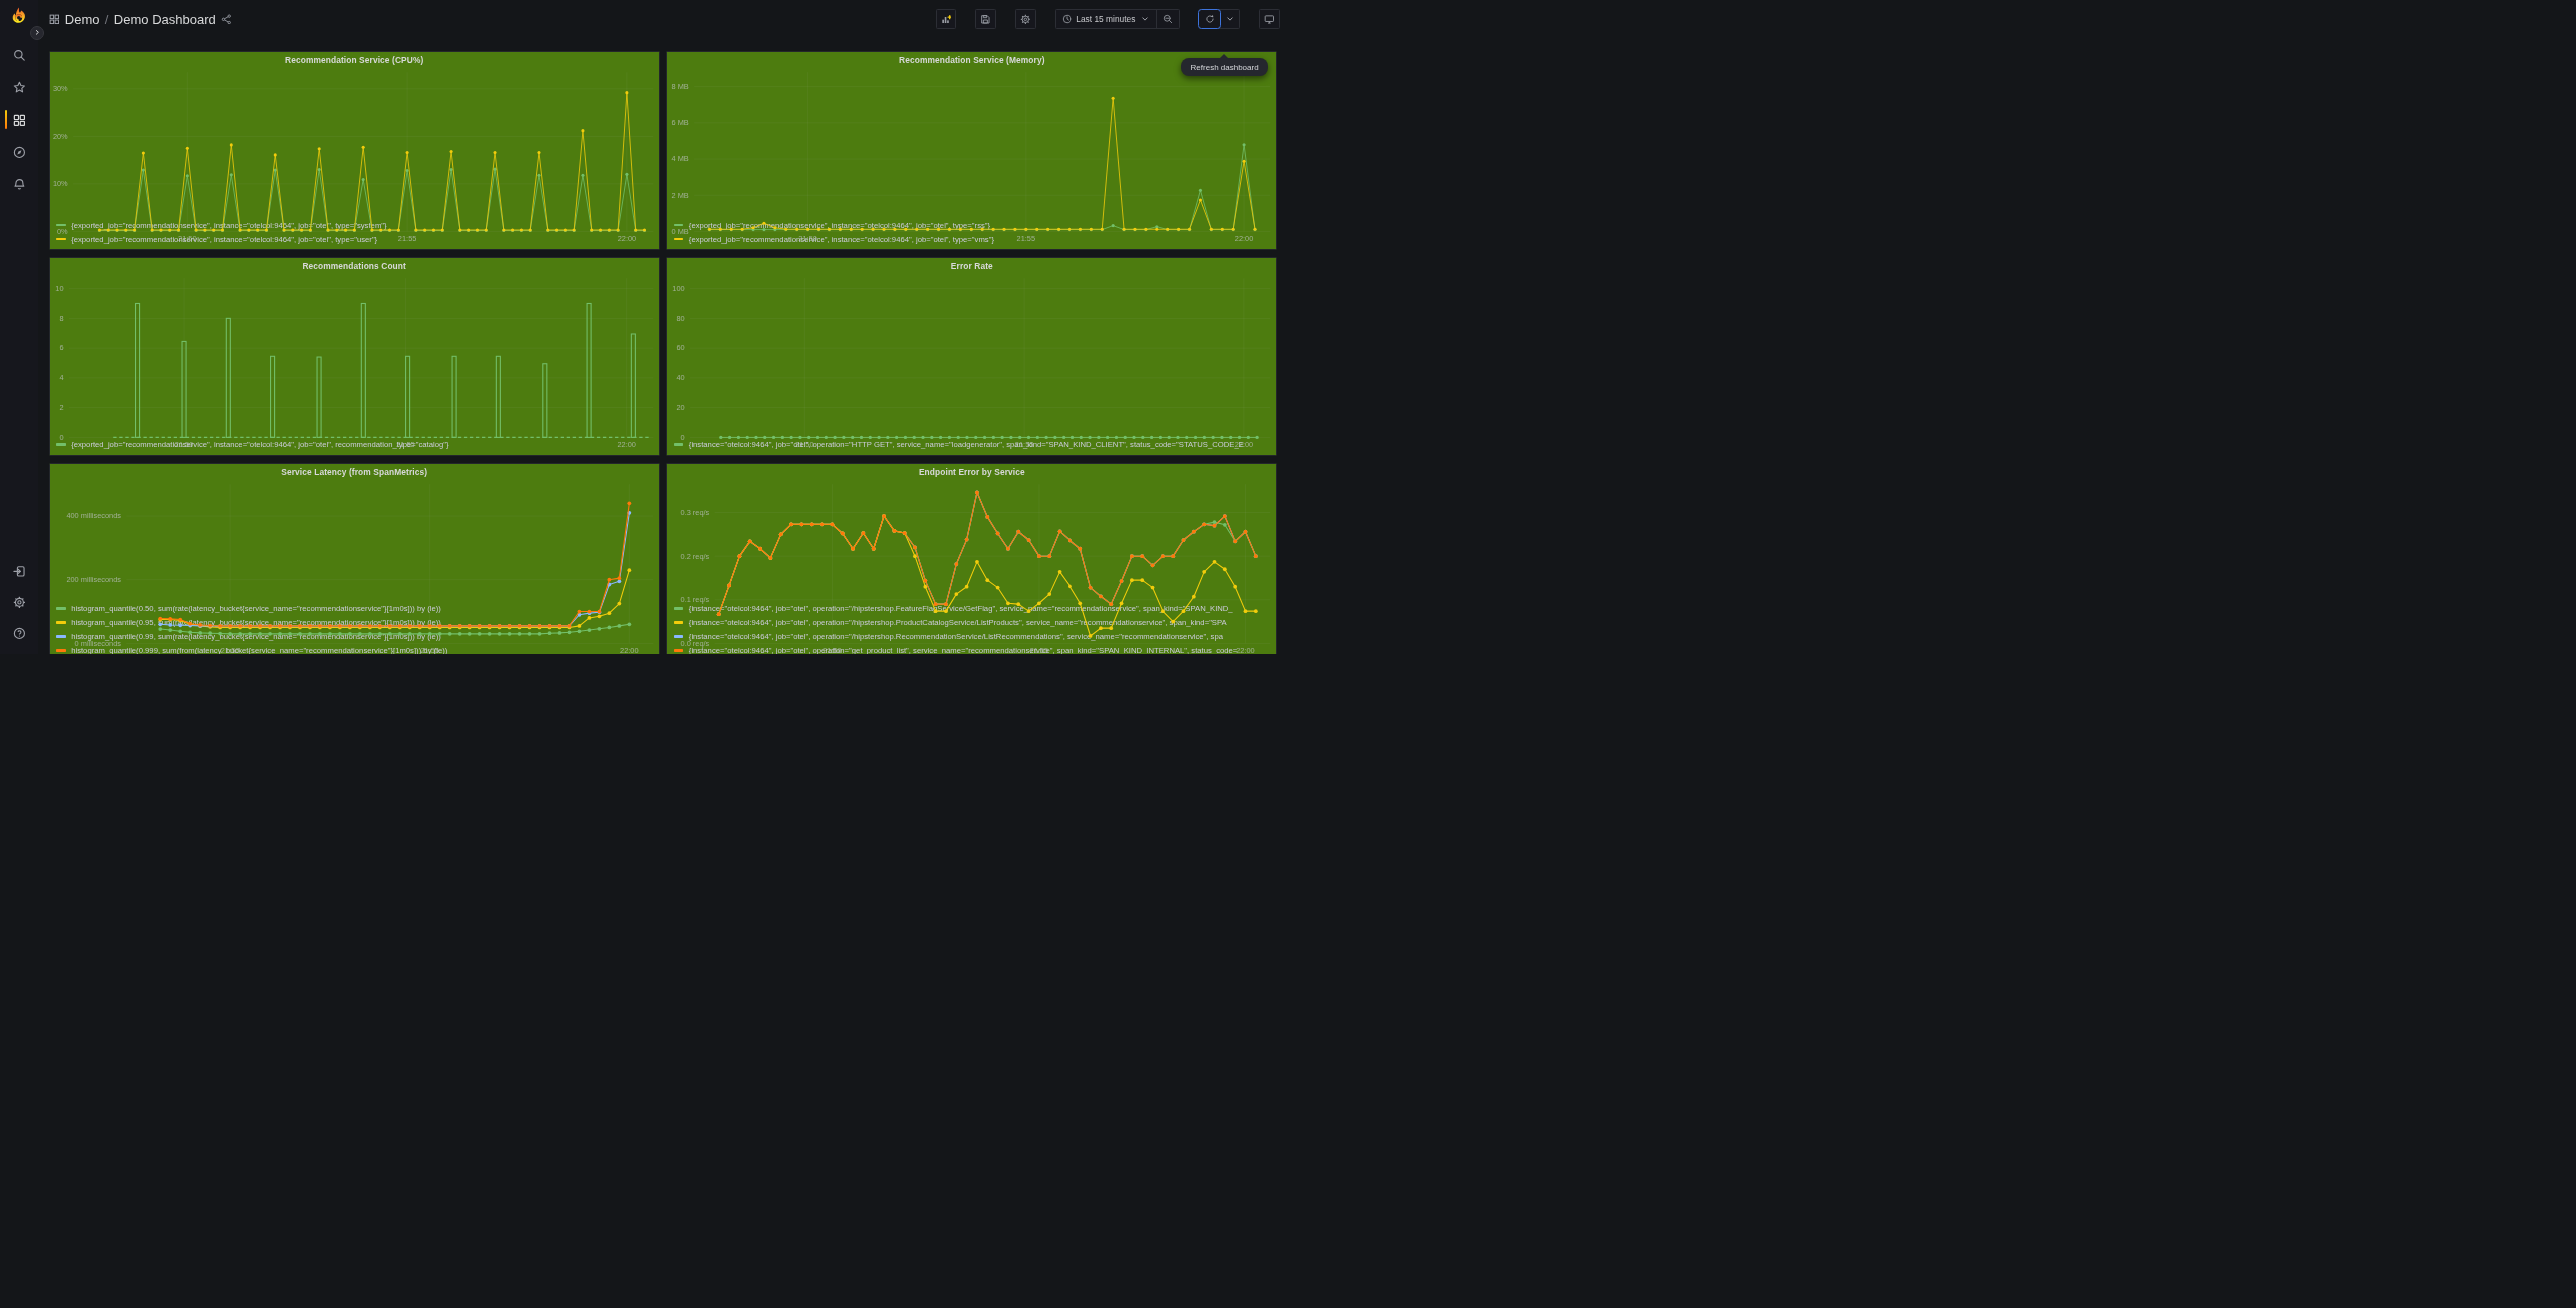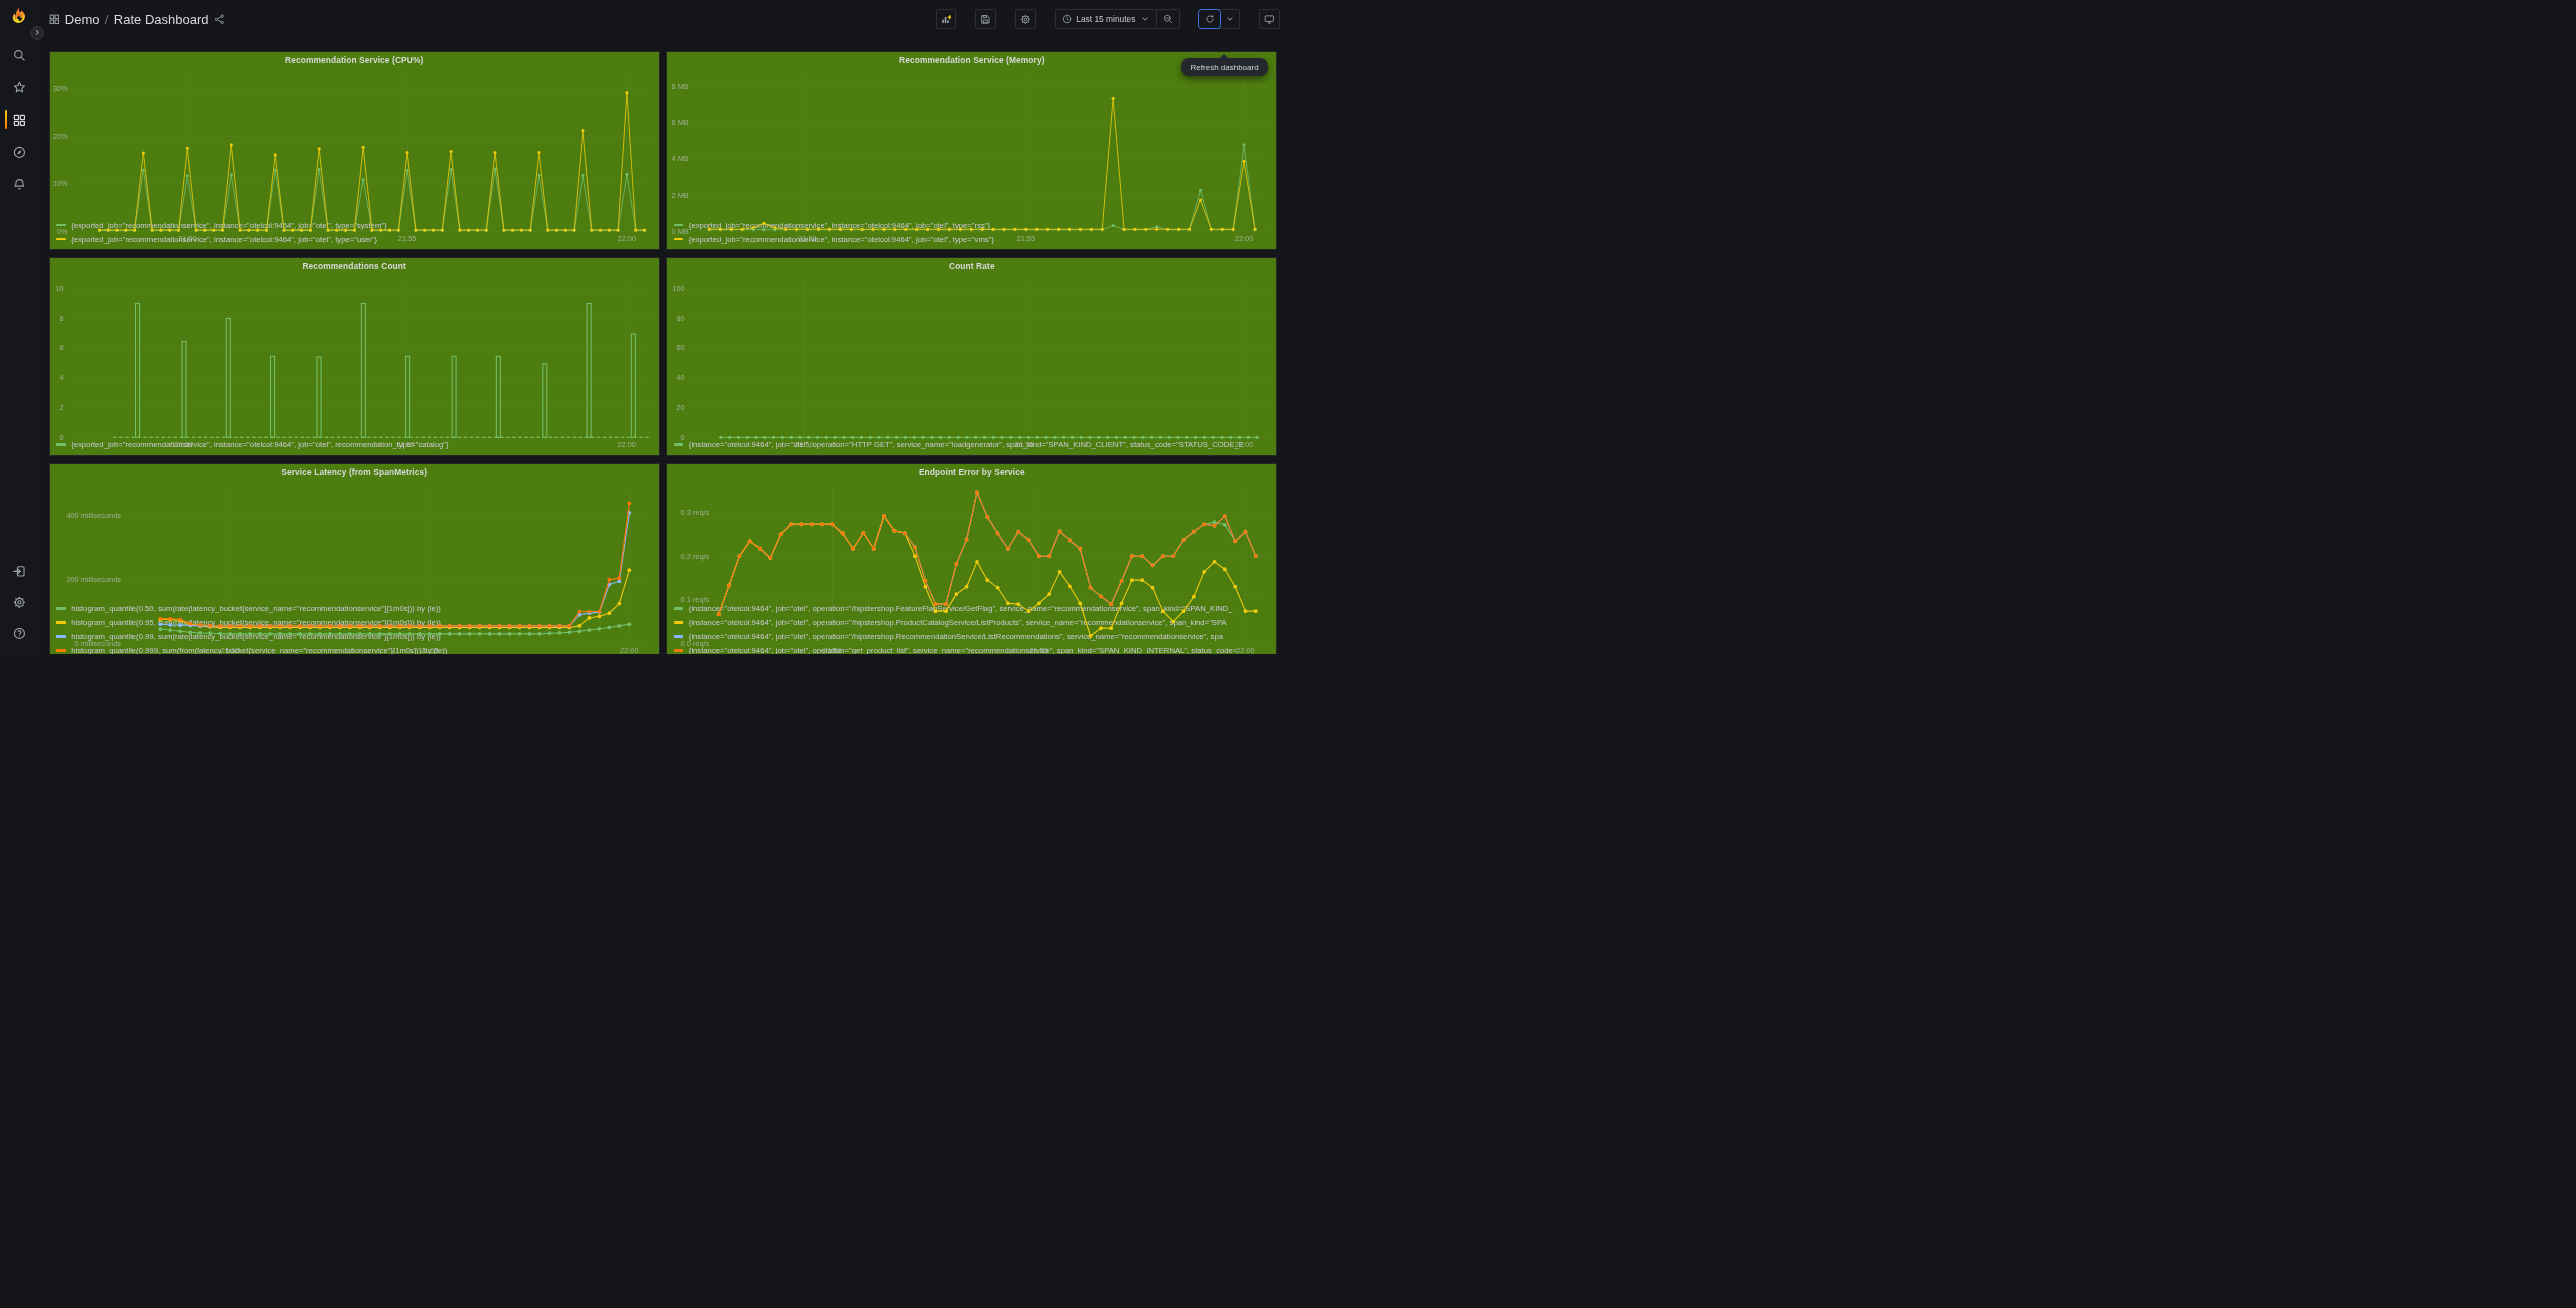--- a/index.html
+++ b/index.html
@@ -158,21 +158,21 @@
   <header class="topnav">
     <div class="breadcrumb">
       <svg viewBox="0 0 16 16" fill="none" stroke="currentColor" stroke-width="1.5">
           <rect x="1.7" y="1.7" width="5.2" height="5.2"></rect>
           <rect x="9.1" y="1.7" width="5.2" height="5.2"></rect>
           <rect x="1.7" y="9.1" width="5.2" height="5.2"></rect>
           <rect x="9.1" y="9.1" width="5.2" height="5.2"></rect>
         </svg>
       <span class="crumb">Demo</span>
       <span class="crumb-sep">/</span>
-      <span class="crumb">Rate Dashboard</span>
+      <span class="crumb">Demo Dashboard</span>
       <svg viewBox="0 0 16 16" fill="none" stroke="currentColor" stroke-width="1.3">
           <circle cx="12.3" cy="3.2" r="1.8"></circle>
           <circle cx="3.7" cy="8" r="1.8"></circle>
           <circle cx="12.3" cy="12.8" r="1.8"></circle>
           <line x1="5.4" y1="7.1" x2="10.7" y2="4.1"></line>
           <line x1="5.4" y1="8.9" x2="10.7" y2="11.9"></line>
         </svg>
     </div>
 
     <div class="nav-right">
@@ -594,21 +594,21 @@
           </svg>
         </div>
       <div class="legend">
           <div class="legend-row">
             <span class="swatch" style="background: rgb(115, 191, 105);"></span>
             <span class="legend-label">{exported_job="recommendationservice", instance="otelcol:9464", job="otel", recommendation_type="catalog"}</span>
           </div>
         </div>
     </section>
     <section class="panel">
-      <div class="panel-title">Count Rate</div>
+      <div class="panel-title">Error Rate</div>
       <div class="chart">
           <svg width="610" height="177" viewBox="0 0 908 263">
             <line x1="204.4227272727273" y1="6" x2="204.4227272727273" y2="243" stroke="rgba(204,204,220,0.09)" stroke-width="1"></line>
             <text x="204.4227272727273" y="257" text-anchor="middle" font-size="11" fill="rgba(204,204,220,0.65)">21:50</text>
             <line x1="531.5818181818182" y1="6" x2="531.5818181818182" y2="243" stroke="rgba(204,204,220,0.09)" stroke-width="1"></line>
             <text x="531.5818181818182" y="257" text-anchor="middle" font-size="11" fill="rgba(204,204,220,0.65)">21:55</text>
             <line x1="858.7409090909091" y1="6" x2="858.7409090909091" y2="243" stroke="rgba(204,204,220,0.09)" stroke-width="1"></line>
             <text x="858.7409090909091" y="257" text-anchor="middle" font-size="11" fill="rgba(204,204,220,0.65)">22:00</text>
             <line x1="34.3" y1="243" x2="898" y2="243" stroke="rgba(204,204,220,0.09)" stroke-width="1"></line>
             <text x="26.299999999999997" y="246.5" text-anchor="end" font-size="11" fill="rgba(204,204,220,0.65)">0</text>

